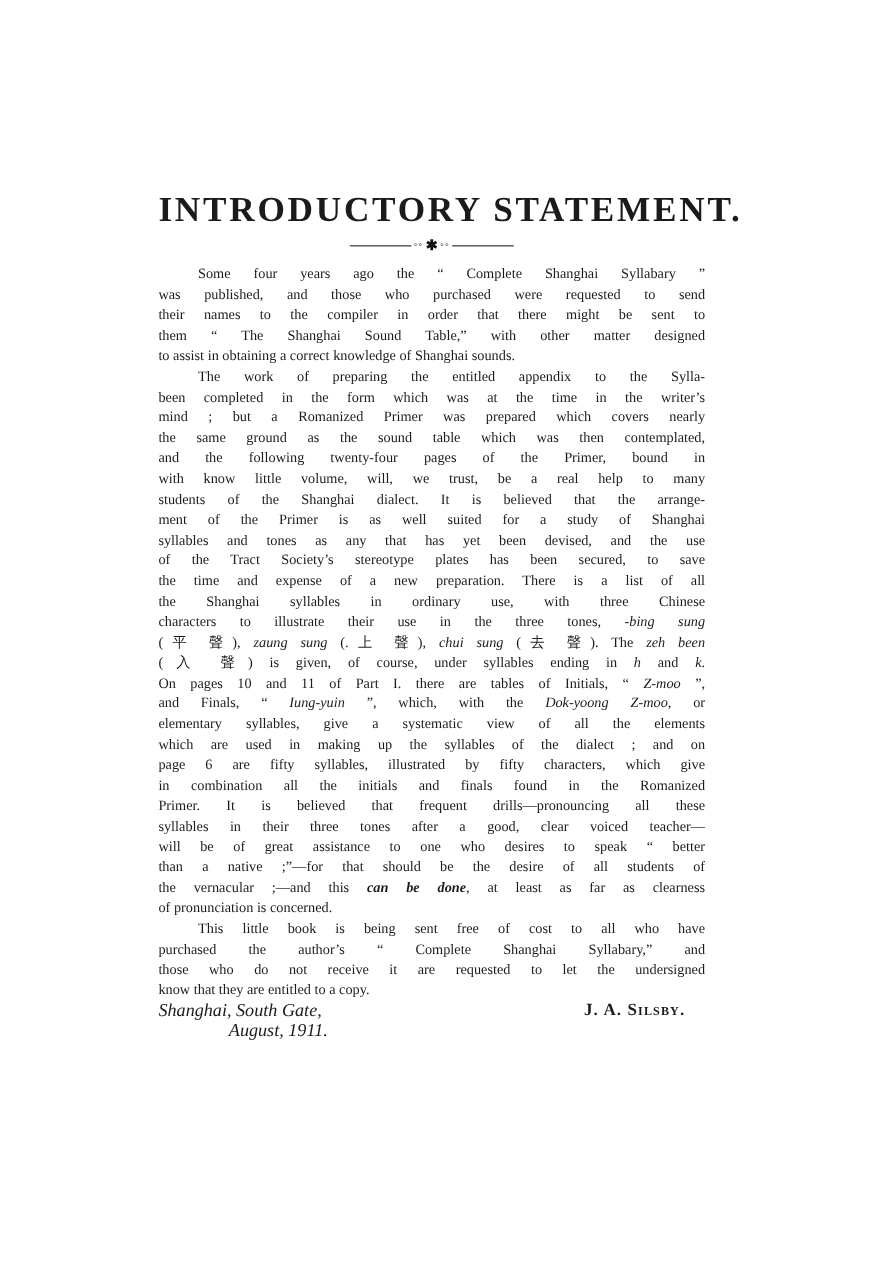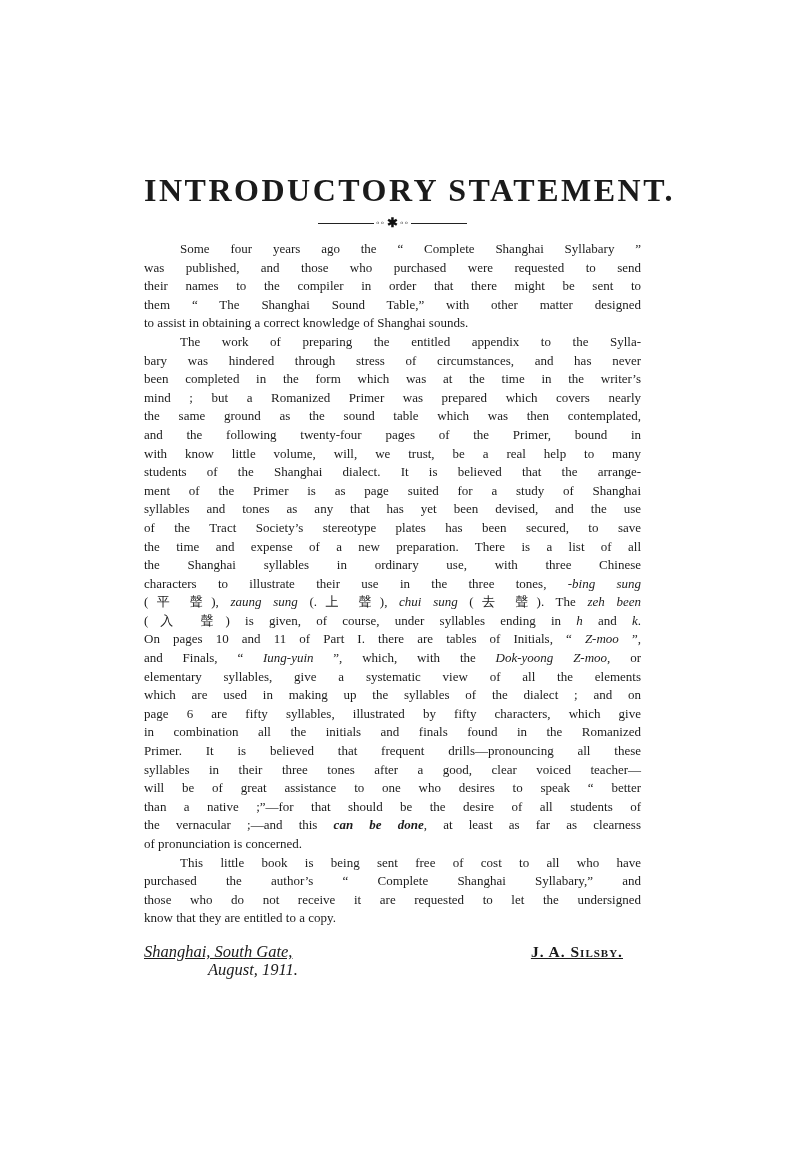--- a/index.html
+++ b/index.html
@@ -43,26 +43,25 @@
   }
   .line{
     text-align:justify;
     text-align-last:justify;
     height:18.6px;
     overflow:visible;
   }
   .line.lastline{text-align-last:left;}
   .line.indent{text-indent:36px;}
   .sig-row{
-    margin-top:15px;
+    margin-top:1px;
     display:flex;
     justify-content:space-between;
     align-items:flex-start;
     line-height:18px;
-    text-decoration:underline;
   }
   .sig-place{font-style:italic;font-size:16.5px;}
   .sig-name{font-size:15.5px;font-variant:small-caps;letter-spacing:1px;font-weight:600;padding-right:18px;}
   .sig-date{font-style:italic;font-size:16.5px;line-height:18px;padding-left:64px;}
   .footnote{
     margin-top:4px;
     font-size:13px;
     line-height:15.5px;
     font-weight:600;
     margin-left:-4px;
@@ -90,28 +89,27 @@
   <div class="body-text">
       <div>
         <div class="line indent">Some four years ago the “ Complete Shanghai Syllabary ”</div>
         <div class="line">was published, and those who purchased were requested to send</div>
         <div class="line">their names to the compiler in order that there might be sent to</div>
         <div class="line">them “ The Shanghai Sound Table,” with other matter designed</div>
         <div class="line lastline">to assist in obtaining a correct knowledge of Shanghai sounds.</div>
       </div>
       <div>
         <div class="line indent">The work of preparing the entitled appendix to the Sylla-</div>
-        <div class="line">bary was hindered through stress of circumstances, and has never</div>
         <div class="line">been completed in the form which was at the time in the writer’s</div>
         <div class="line">mind ; but a Romanized Primer was prepared which covers nearly</div>
         <div class="line">the same ground as the sound table which was then contemplated,</div>
         <div class="line">and the following twenty-four pages of the Primer, bound in</div>
         <div class="line">with know little volume, will, we trust, be a real help to many</div>
         <div class="line">students of the Shanghai dialect.  It is believed that the arrange-</div>
-        <div class="line">ment of the Primer is as page suited for a study of Shanghai</div>
+        <div class="line">ment of the Primer is as well suited for a study of Shanghai</div>
         <div class="line">syllables and tones as any that has yet been devised, and the use</div>
         <div class="line">of the Tract Society’s stereotype plates has been secured, to save</div>
         <div class="line">the time and expense of a new preparation.  There is a list of all</div>
         <div class="line">the Shanghai syllables in ordinary use, with three Chinese</div>
         <div class="line">characters to illustrate their use in the three tones, <i>-bing sung</i></div>
         <div class="line">(平 聲), <i>zaung sung</i> (.上 聲), <i>chui sung</i> (去 聲).  The <i>zeh been</i></div>
         <div class="line">(入 聲) is given, of course, under syllables ending in <i>h</i> and <i>k</i>.</div>
         <div class="line">On pages 10 and 11 of Part I. there are tables of Initials, “ <i>Z-moo</i> ”,</div>
         <div class="line">and Finals, “ <i>Iung-yuin</i> ”, which, with the <i>Dok-yoong Z-moo</i>, or</div>
         <div class="line">elementary syllables, give a systematic view of all the elements</div>

